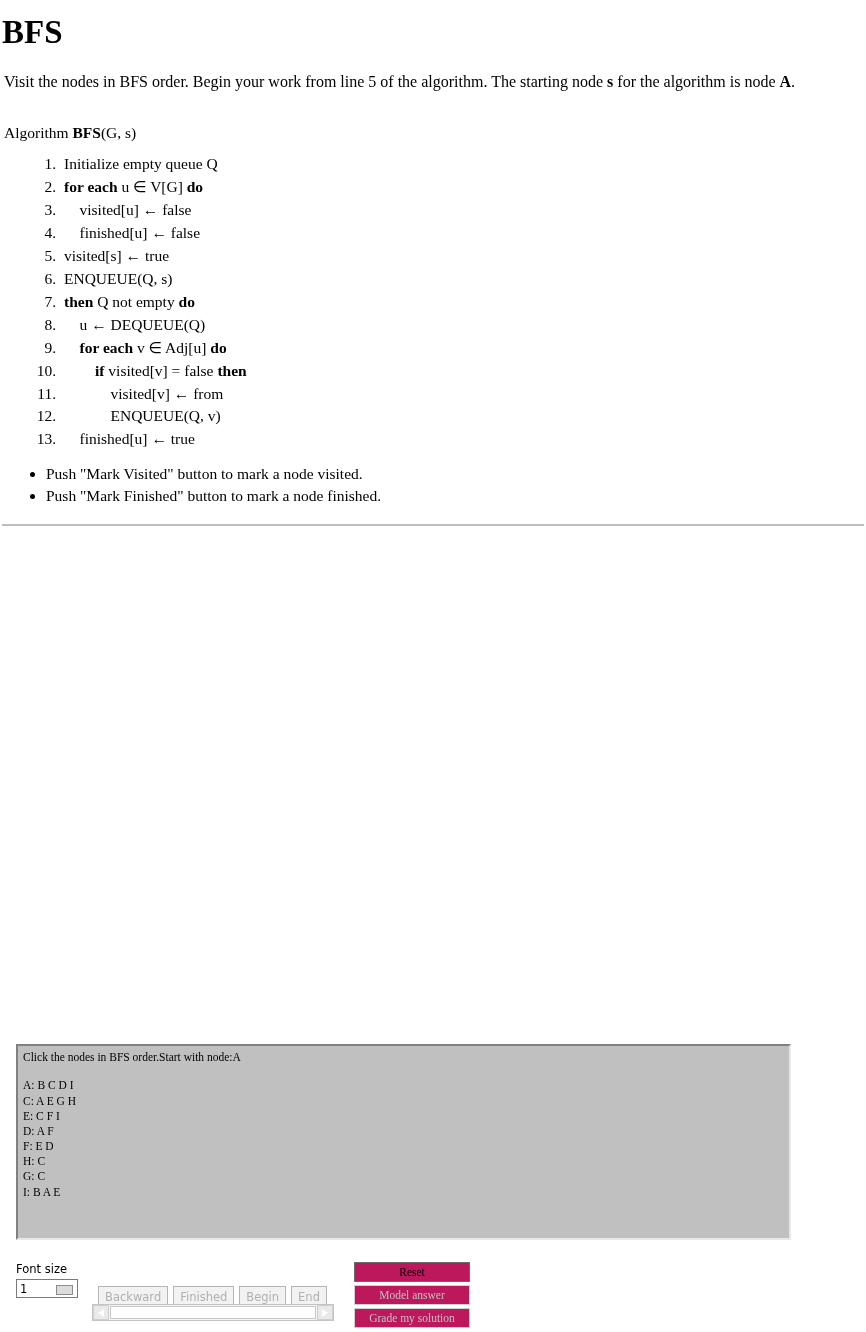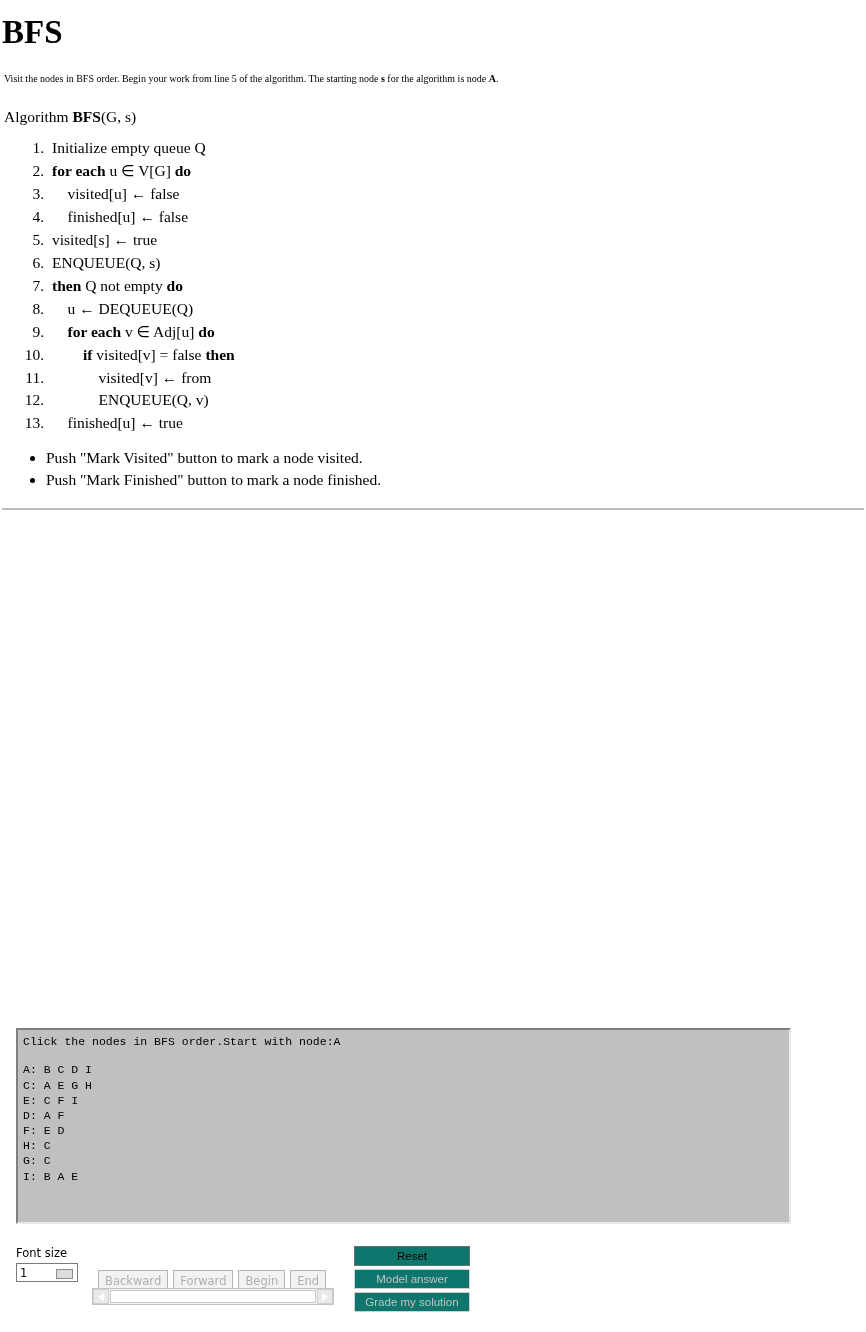--- a/index.html
+++ b/index.html
@@ -15,32 +15,32 @@
   .page{position:relative;width:866px;height:1332px;}
 
   h1.title{
     font-family:"Liberation Serif", serif;
     font-size:33px;
     font-weight:bold;
     margin:14px 0 0 2px;
     letter-spacing:0px;
   }
   .intro{
-    font-size:10px;
+    font-size:16px;
     margin:22px 0 12px 4px;
   }
   .algoline{
     font-size:15.5px;
-    margin:24px 0 0 4px;
+    margin:33px 0 0 4px;
   }
   b,.b{font-weight:bold;}
 
   ol.algo{
     margin:12px 0 0 0;
-    padding-left:48px;
+    padding-left:60px;
     font-size:15.5px;
     list-style-type:decimal;
   }
   ol.algo li{
     margin:0 0 2.5px 0;
     padding-left:4px;
     line-height:1.32;
     white-space:pre;
   }
   ul.notes{
@@ -61,21 +61,21 @@
 
   .textPanel{
     position:absolute;left:16px;top:508px;
     width:775px;height:196px;
     background:#c0c0c0;
     border-top:2px solid #808080;
     border-left:2px solid #808080;
     border-right:2px solid #e8e8e8;
     border-bottom:2px solid #e8e8e8;
     box-sizing:border-box;
-    font-family:Liberation Mono, monospace;
+    font-family:Liberation Serif, serif;
     font-size:11.5px;
     color:#000;
     padding:4px 0 0 5px;
     line-height:1.32;
     overflow:hidden;
   }
   .textPanel .hdr{margin-bottom:13px;}
   .textPanel .adj{white-space:pre;}
 
   .ctrlRow{position:absolute;left:0;top:722px;width:751px;height:80px;padding-left:20px;}
@@ -145,24 +145,24 @@
   .scroll .arrowBtn.left::after{left:4px;border-right:6px solid #ffffff;}
   .scroll .arrowBtn.right::after{right:4px;border-left:6px solid #ffffff;}
   .scroll .track{
     flex:1 1 auto;height:13px;margin:0 1px;
     background:#ffffff;border:1px solid #c8c8c8;box-sizing:border-box;
   }
 
   .rightBtns{position:absolute;left:354px;top:4px;width:116px;}
   .wbtn{
     display:block;width:116px;height:20px;
-    font-family:Liberation Sans, sans-serif;
+    font-family:Liberation Serif, serif;
     font-size:11.5px;
     text-align:center;line-height:19px;
-    background:#0f766e;
+    background:#be185d;
     border:1px solid #d0d0d0;
     color:#c2c2c2;
     margin-bottom:3px;
     box-sizing:border-box;
   }
   .wbtn.enabled{border:1px solid #6b6b6b;color:#000;}
 </style>
 </head>
 <body>
 
@@ -207,21 +207,21 @@
     <div class="ctrlRow">
 
       <div class="fontBox">
         <div class="fontLabel">Font size</div>
         <div class="fontSelect">
           <span>1</span>
           <span class="knob"></span>
         </div>
       </div>
 
-      <div class="navBtns" id="navBtns"><span class="btn">Backward</span><span class="btn">Forward</span><span class="btn">Begin</span><span class="btn">End</span></div>
+      <div class="navBtns" id="navBtns"><span class="btn">Backward</span><span class="btn">Finished</span><span class="btn">Begin</span><span class="btn">End</span></div>
 
       <div class="scroll">
         <div class="arrowBtn left"></div>
         <div class="track"></div>
         <div class="arrowBtn right"></div>
       </div>
 
       <div class="rightBtns" id="rightBtns">
           <div class="wbtn enabled">Reset</div>
           <div class="wbtn">Model answer</div>

